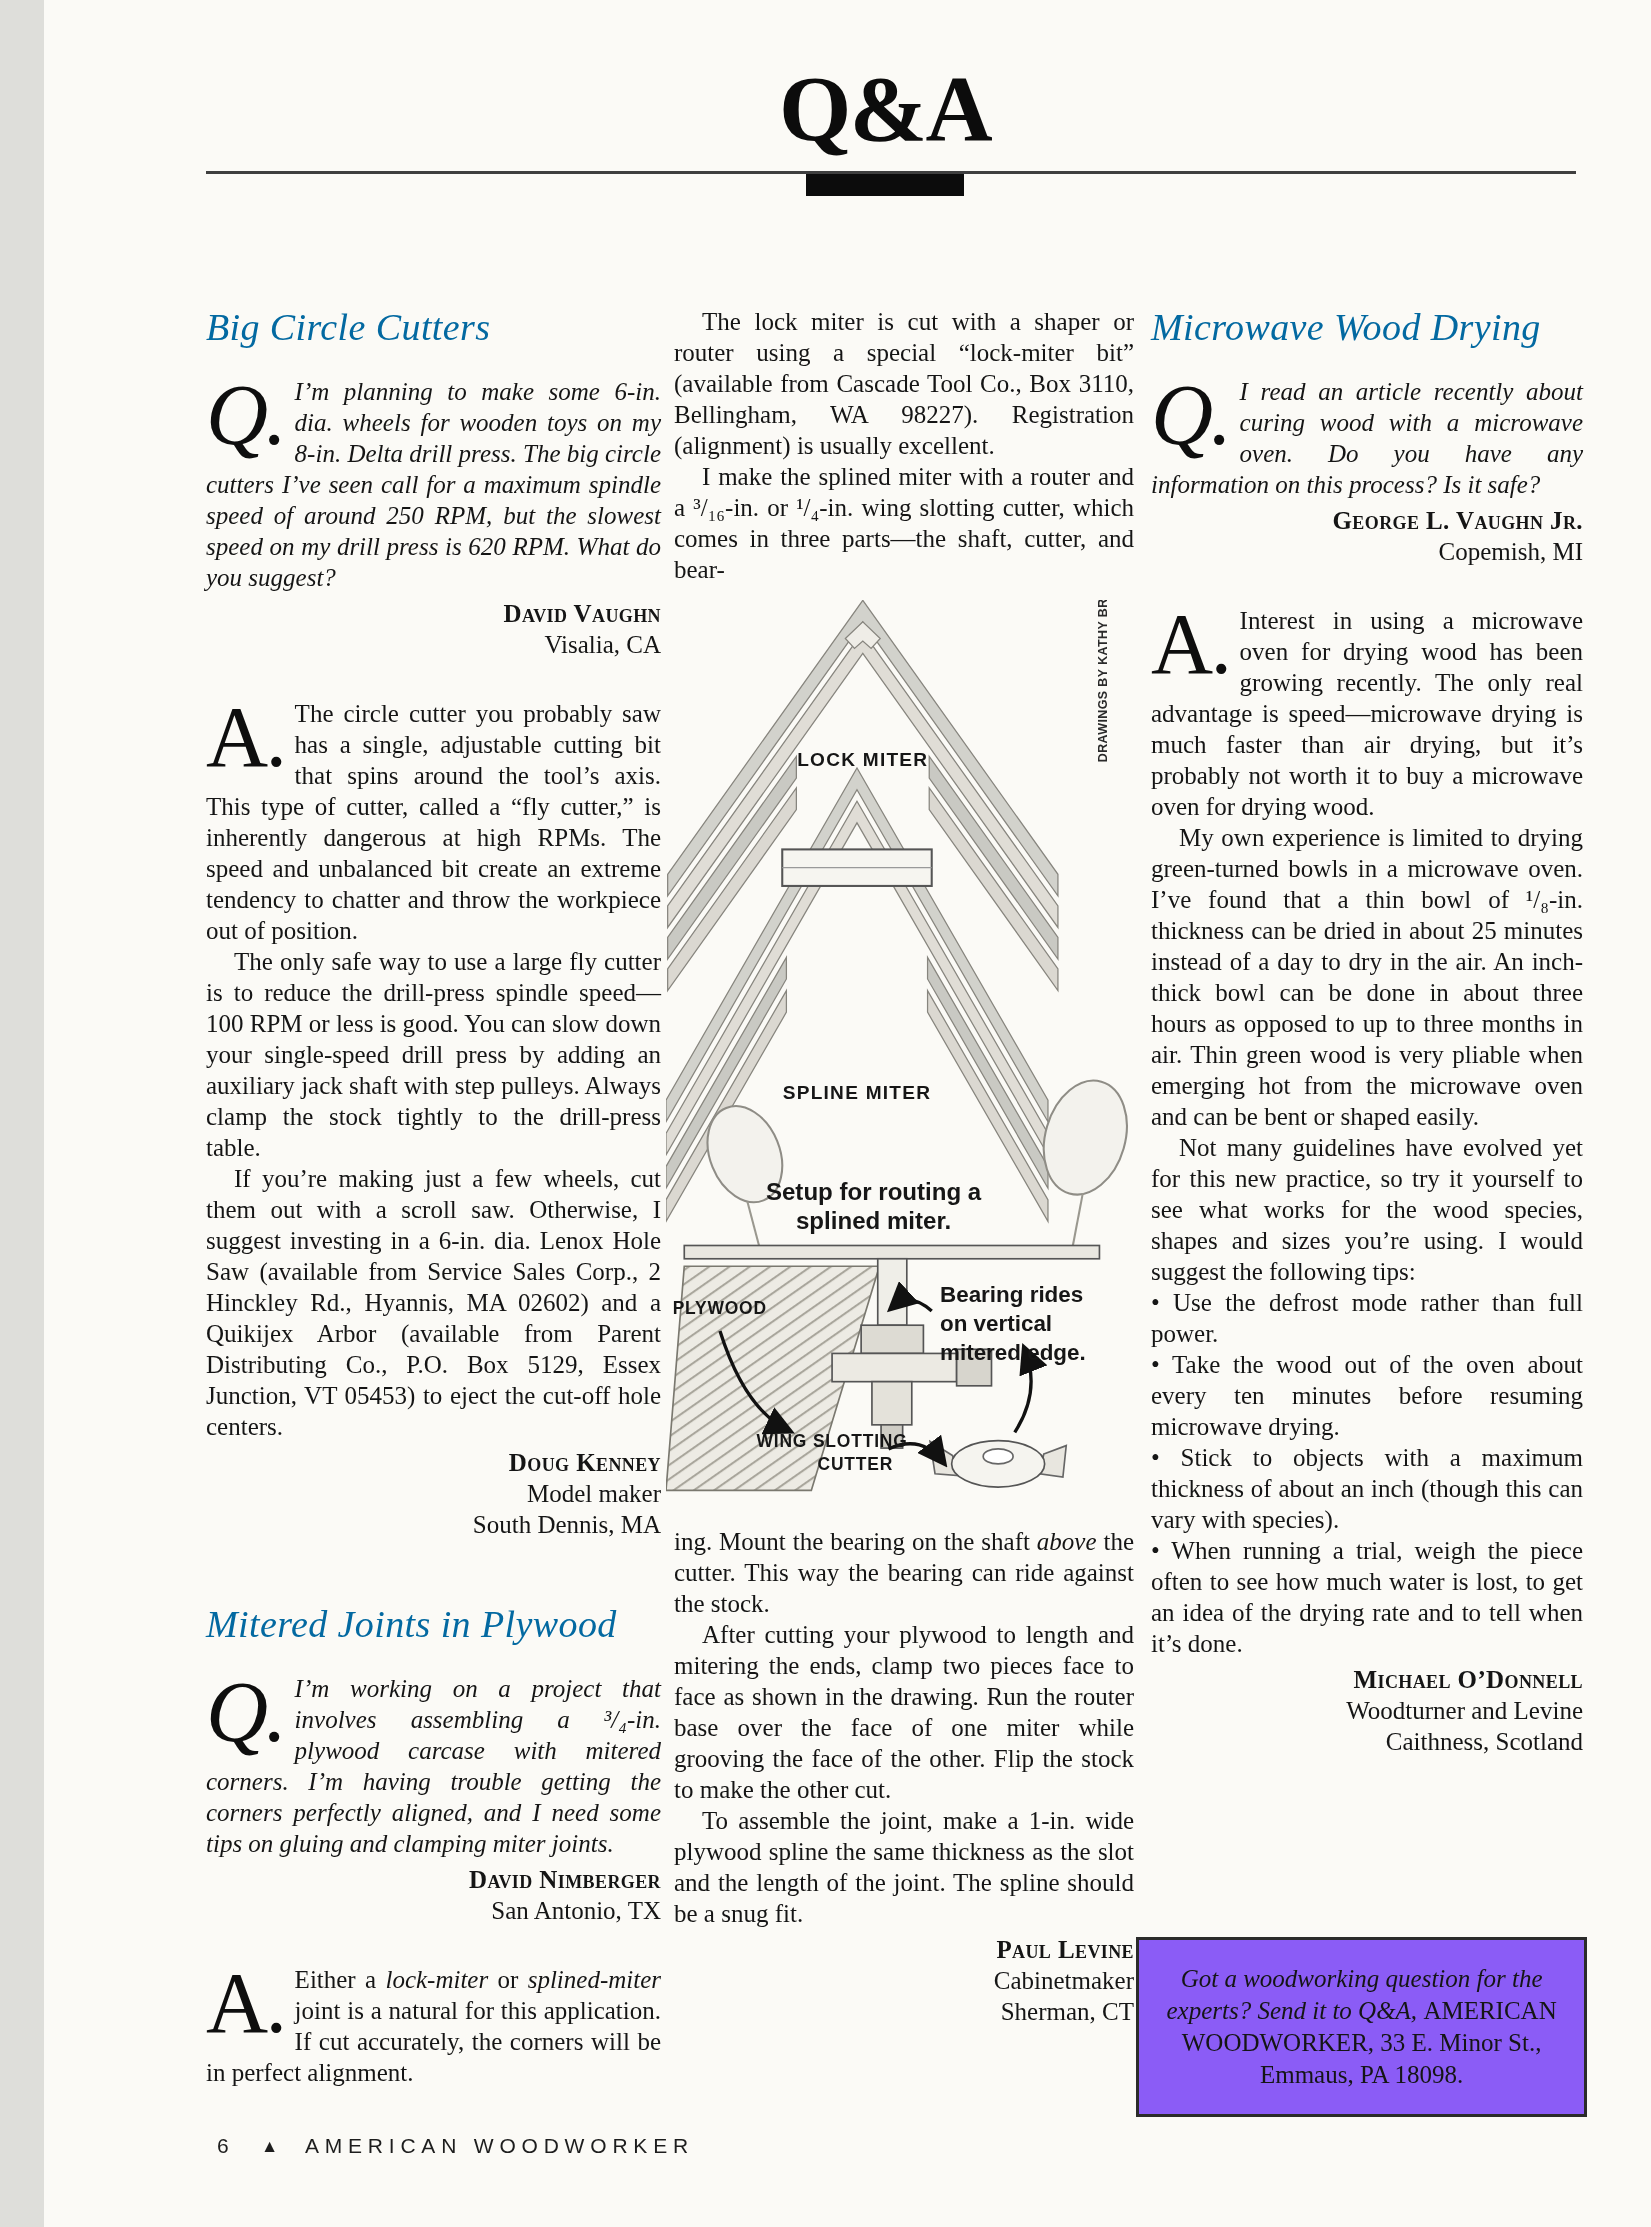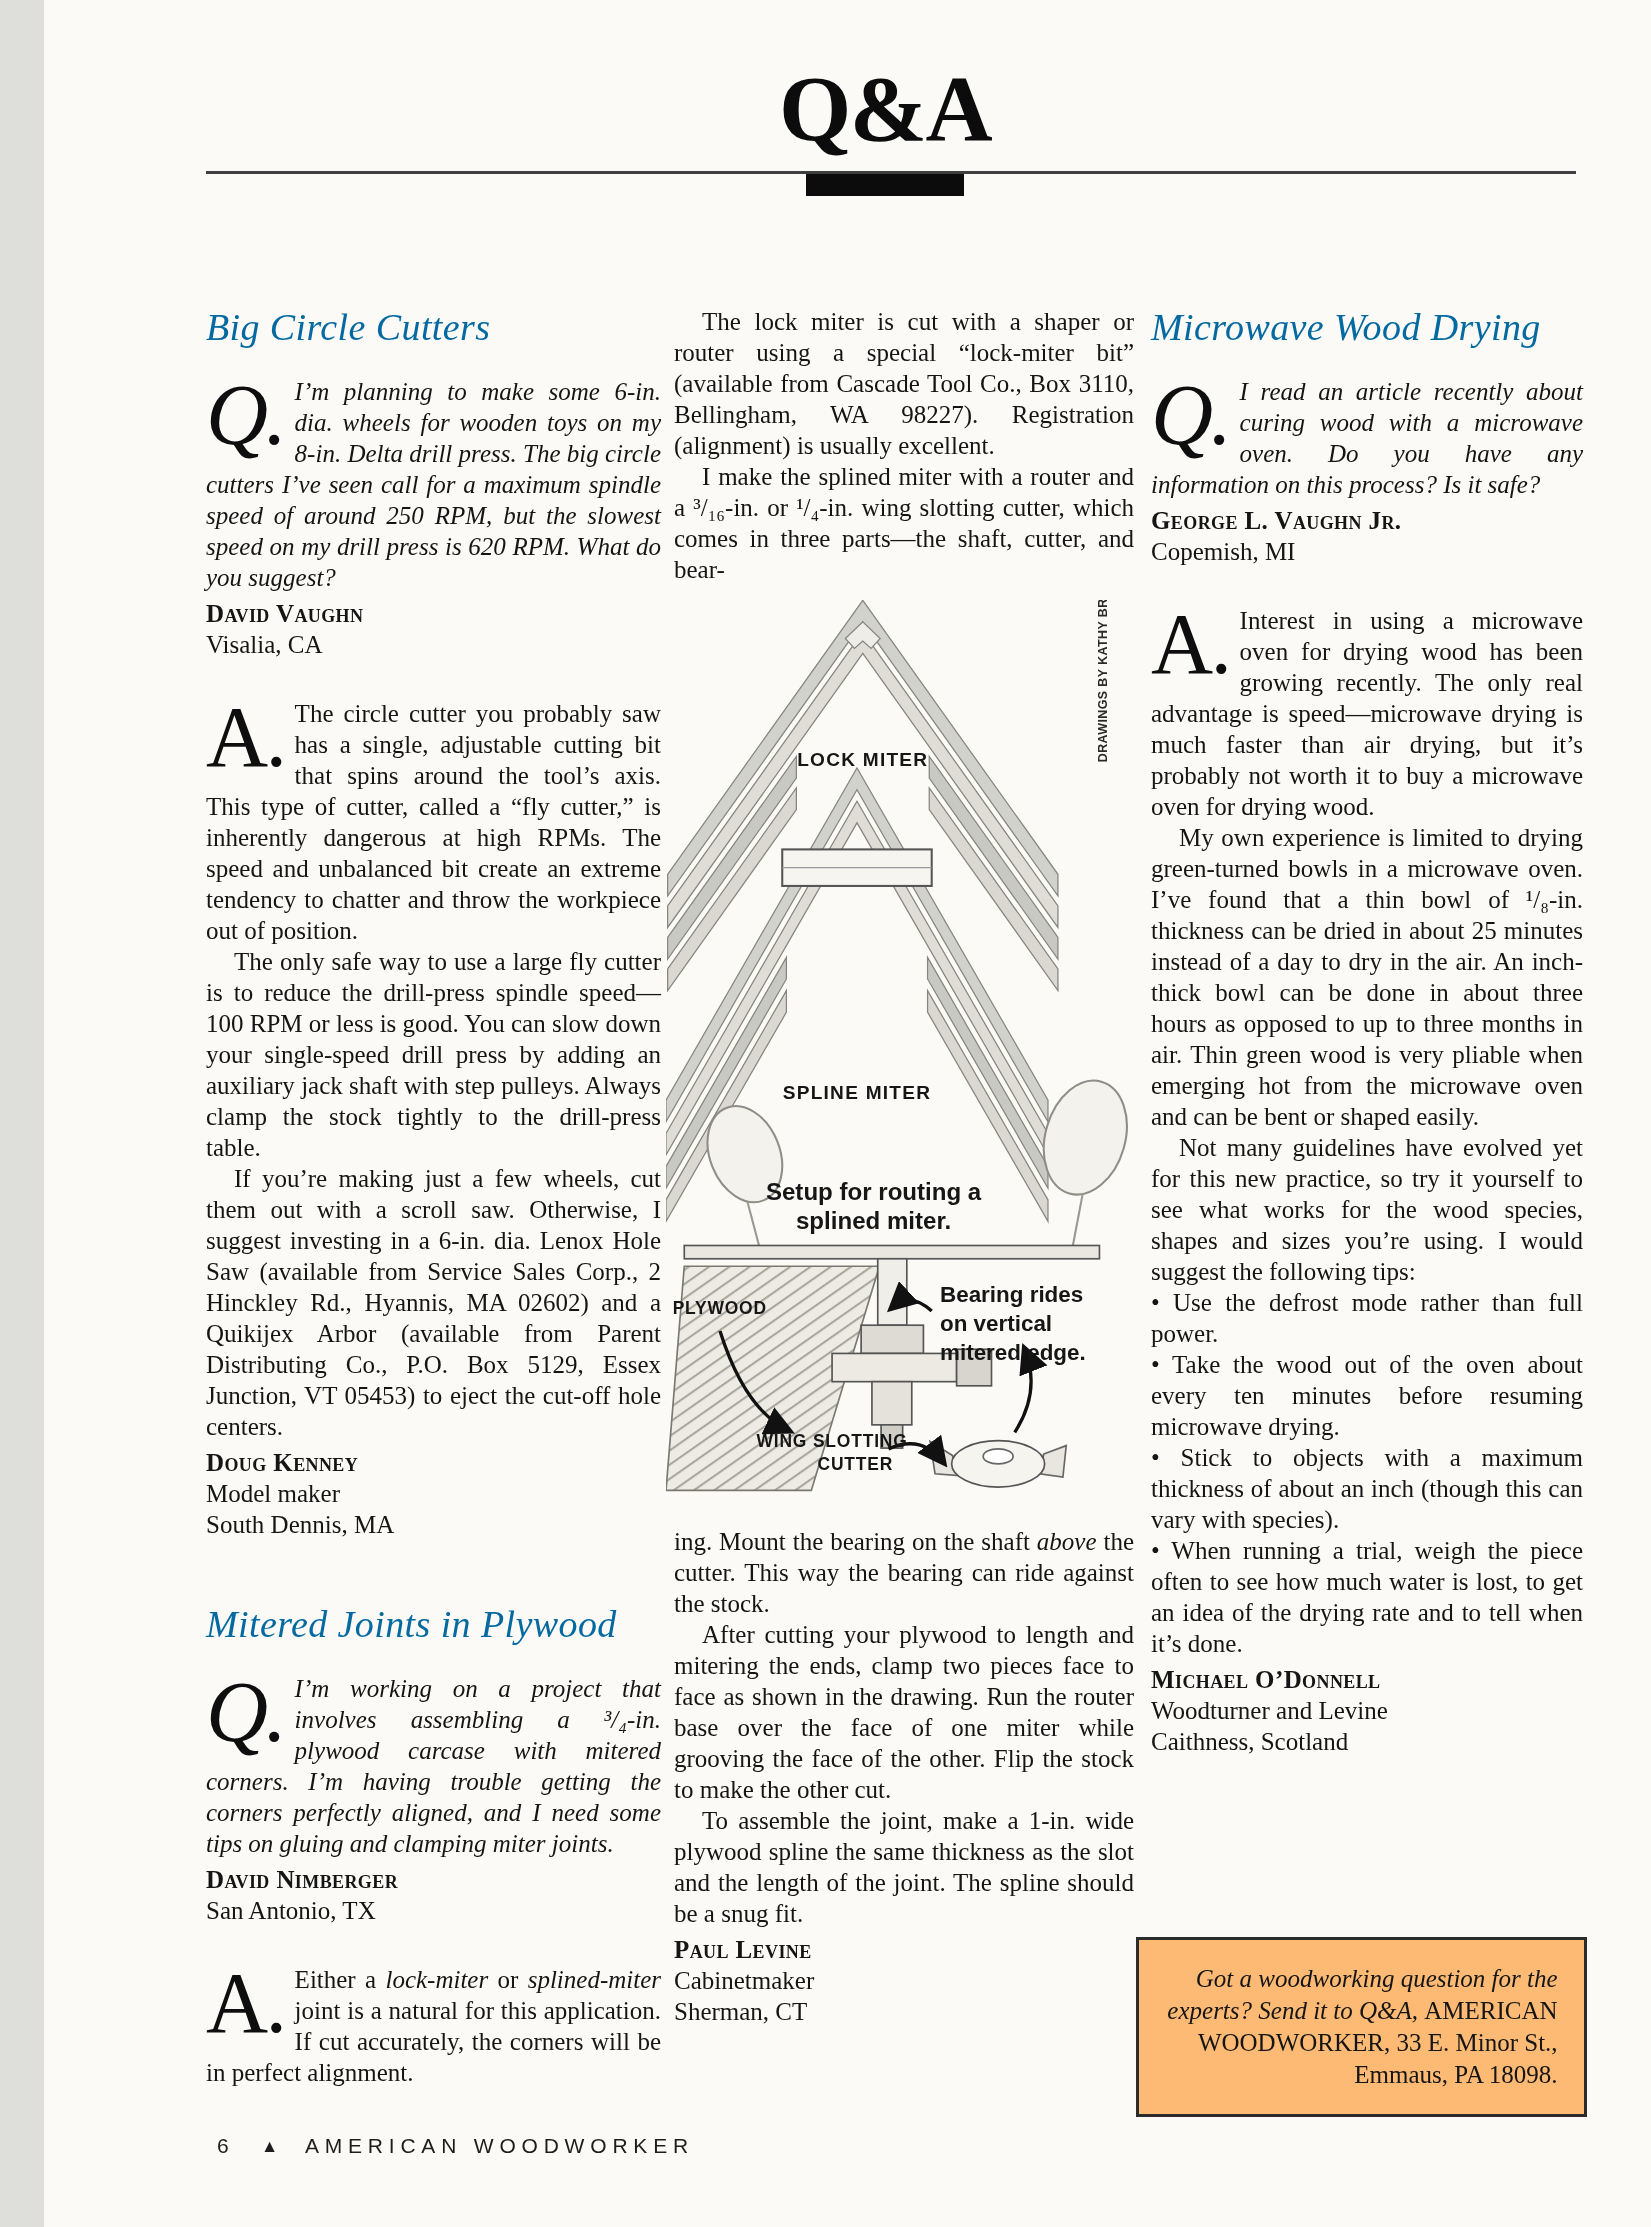--- a/index.html
+++ b/index.html
@@ -15,35 +15,35 @@
   .col-left{left:162px;width:455px;}
   .col-mid{left:630px;width:460px;}
   .col-right{left:1107px;width:432px;}
   h2.qa-head{font-size:38px;line-height:42px;font-weight:500;font-style:italic;
         letter-spacing:0.4px;margin:0 0 28px 0;color:#0369a1;}
   .dropcap{float:left;font-size:86px;line-height:68px;margin:5px 10px 0 0;letter-spacing:-2.5px;color:#0e0e0e;}
   p{margin:0;}
   .question{font-style:italic;}
   .indent{text-indent:28px;}
   .gap-top{margin-top:38px;}
-  .byline{text-align:left;line-height:31px;margin-top:5px;}
+  .byline{text-align:right;line-height:31px;margin-top:5px;}
   .byline-name{font-variant:small-caps;font-weight:700;letter-spacing:0.4px;}
   .article-2{margin-top:63px;}
   
   .diagram-svg{display:block;margin:15px 0 11.6px -8.3px;}
   .d-label{font-family:"Liberation Sans","DejaVu Sans",sans-serif;font-weight:700;fill:#161616;}
   .d-caption{font-size:29px;}
   .d-small{font-size:21px;letter-spacing:1px;}
   .d-mid{font-size:23px;letter-spacing:1.5px;}
   .d-call{font-size:27px;}
   .d-credit{font-family:"Liberation Sans","DejaVu Sans",sans-serif;font-size:15px;
         font-weight:600;letter-spacing:.5px;fill:#2a2a2a;}
   
   .qbox{position:absolute;left:1092px;top:1937px;width:392px;border:3.3px solid #2b2b2b;
-        padding:23px 26.6px;font-size:25px;line-height:32px;text-align:right;background:#fdba74;}
+        padding:23px 26.6px;font-size:25px;line-height:32px;text-align:center;background:#8b5cf6;}
   .qbox .it{font-style:italic;}
   
   .footer{position:absolute;left:173px;top:2134px;display:flex;align-items:center;gap:26.6px;
         font-family:"Liberation Sans","DejaVu Sans",sans-serif;font-size:21px;
         letter-spacing:5.8px;color:#1d1d1d;}
   .footer .tri{font-size:17.4px;letter-spacing:0;}
 </style>
 </head>
 <body>
 

